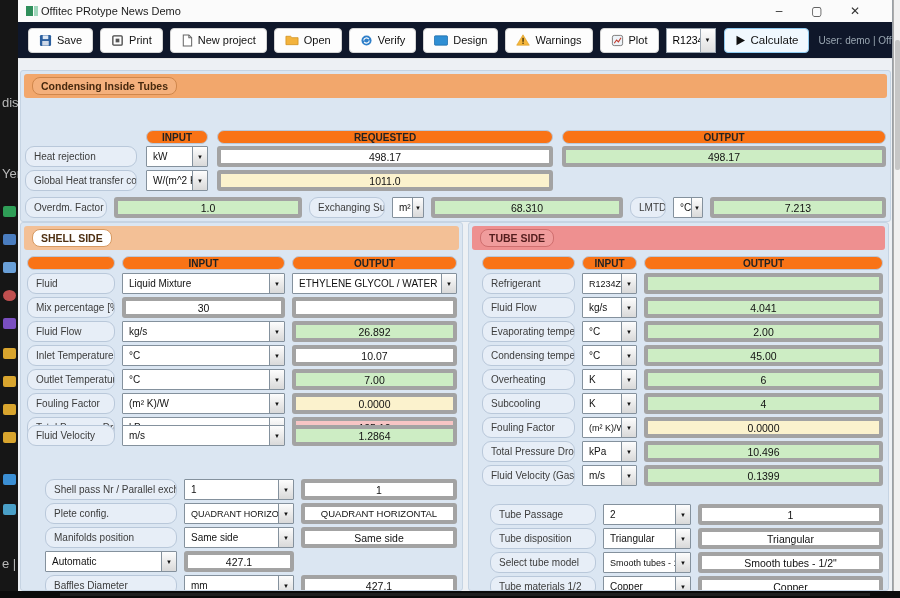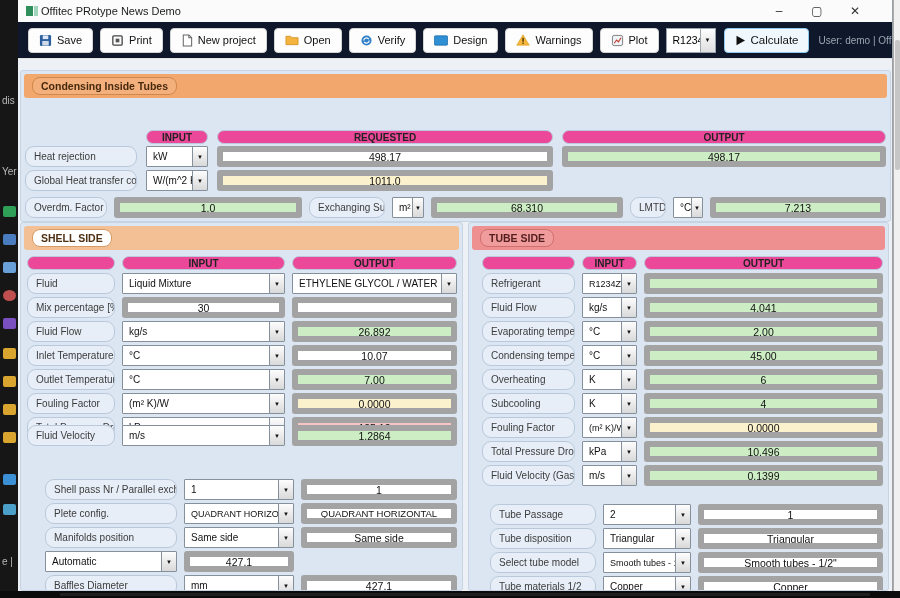--- a/index.html
+++ b/index.html
@@ -2,21 +2,21 @@
 <html><head>
 <meta charset="utf-8">
 <style>
   * { margin:0; padding:0; box-sizing:border-box; }
   html,body { width:900px; height:598px; overflow:hidden; background:#dedede;
     font-family:"Liberation Sans","DejaVu Sans",sans-serif; }
   #stage { position:relative; width:900px; height:598px; overflow:hidden; background:#141414; }
 
   
   #bg-strip { position:absolute; left:0; top:0; width:18px; height:598px; background:#161616; overflow:hidden; }
-  .bg-frag { position:absolute; left:2px; color:#b9b9b9; font-size:10px; white-space:nowrap; }
+  .bg-frag { position:absolute; left:2px; color:#b9b9b9; font-size:13px; white-space:nowrap; }
   .bg-ic { position:absolute; left:3px; width:13px; height:11px; border-radius:2px; }
 
   
   #bottom-bar { position:absolute; left:0; top:591px; width:900px; height:7px; background:#0b0b0b; }
   #bottom-bar .seg { position:absolute; left:60px; top:2px; width:810px; height:3px; background:#1f1f1f; }
 
   
   #app { position:absolute; left:18px; top:0; width:875px; height:591px; background:#f6f7f8;
          border-right:1px solid #9aa0a6; overflow:hidden; }
   #right-scroll { position:absolute; left:893px; top:0; width:7px; height:591px; background:#f0f0f0; border-left:1px solid #ababab; }
@@ -55,23 +55,23 @@
   .sec-head.orange { background:#f2a76c; }
   .sec-head.peach  { background:#f3c096; }
   .sec-head.pink   { background:#ee9090; }
   .sec-badge { font-size:10.5px; font-weight:bold; padding:2px 8px; border-radius:8px; }
   .sec-head.orange .sec-badge { color:#47290e; border:1px solid #d0874c; background:#f4b07c; }
   .sec-head.peach  .sec-badge { color:#4e3012; border:1px solid #d79a62; background:#ffffff; }
   .sec-head.pink   .sec-badge { color:#531d1d; border:1px solid #cf6f6f; background:#f09c9c; }
 
   .lbl { background:#e7eef7; border:1px solid #b9c8da; border-radius:9px; color:#3c3c3c;
          font-size:10px; display:flex; align-items:center; padding:0 8px; height:21px; overflow:hidden; white-space:nowrap; }
-  .hdr { background:#ec4899; border:1px solid #b9c8da; border-radius:8px; color:#222; font-weight:bold;
+  .hdr { background:#f97316; border:1px solid #b9c8da; border-radius:8px; color:#222; font-weight:bold;
          font-size:10px; display:flex; align-items:center; justify-content:center; height:14px; }
-  .field { border:6px solid #a3a3a3; border-radius:3px; background:#fff; font-size:10.5px; color:#111;
+  .field { border:4px solid #a3a3a3; border-radius:3px; background:#fff; font-size:10.5px; color:#111;
            display:flex; align-items:center; justify-content:center; height:21px; overflow:hidden; white-space:nowrap; }
   .field.green  { background:#cdedc4; }
   .field.yellow { background:#fbf2cd; }
   .field.red    { background:#f7c5c5; }
   .dd { border:1px solid #84919d; background:#fff; height:21px; display:flex; align-items:center;
         font-size:10px; color:#111; position:relative; padding-left:6px; overflow:hidden; white-space:nowrap; border-radius:1px; }
   .dd .arr { position:absolute; right:0; top:0; width:15px; height:100%; border-left:1px solid #84919d;
         background:linear-gradient(#fdfdfd,#d9d9d9); display:flex; align-items:center; justify-content:center;
         font-size:6px; color:#111; }
   .dd .dd-text { padding-right:16px; }

